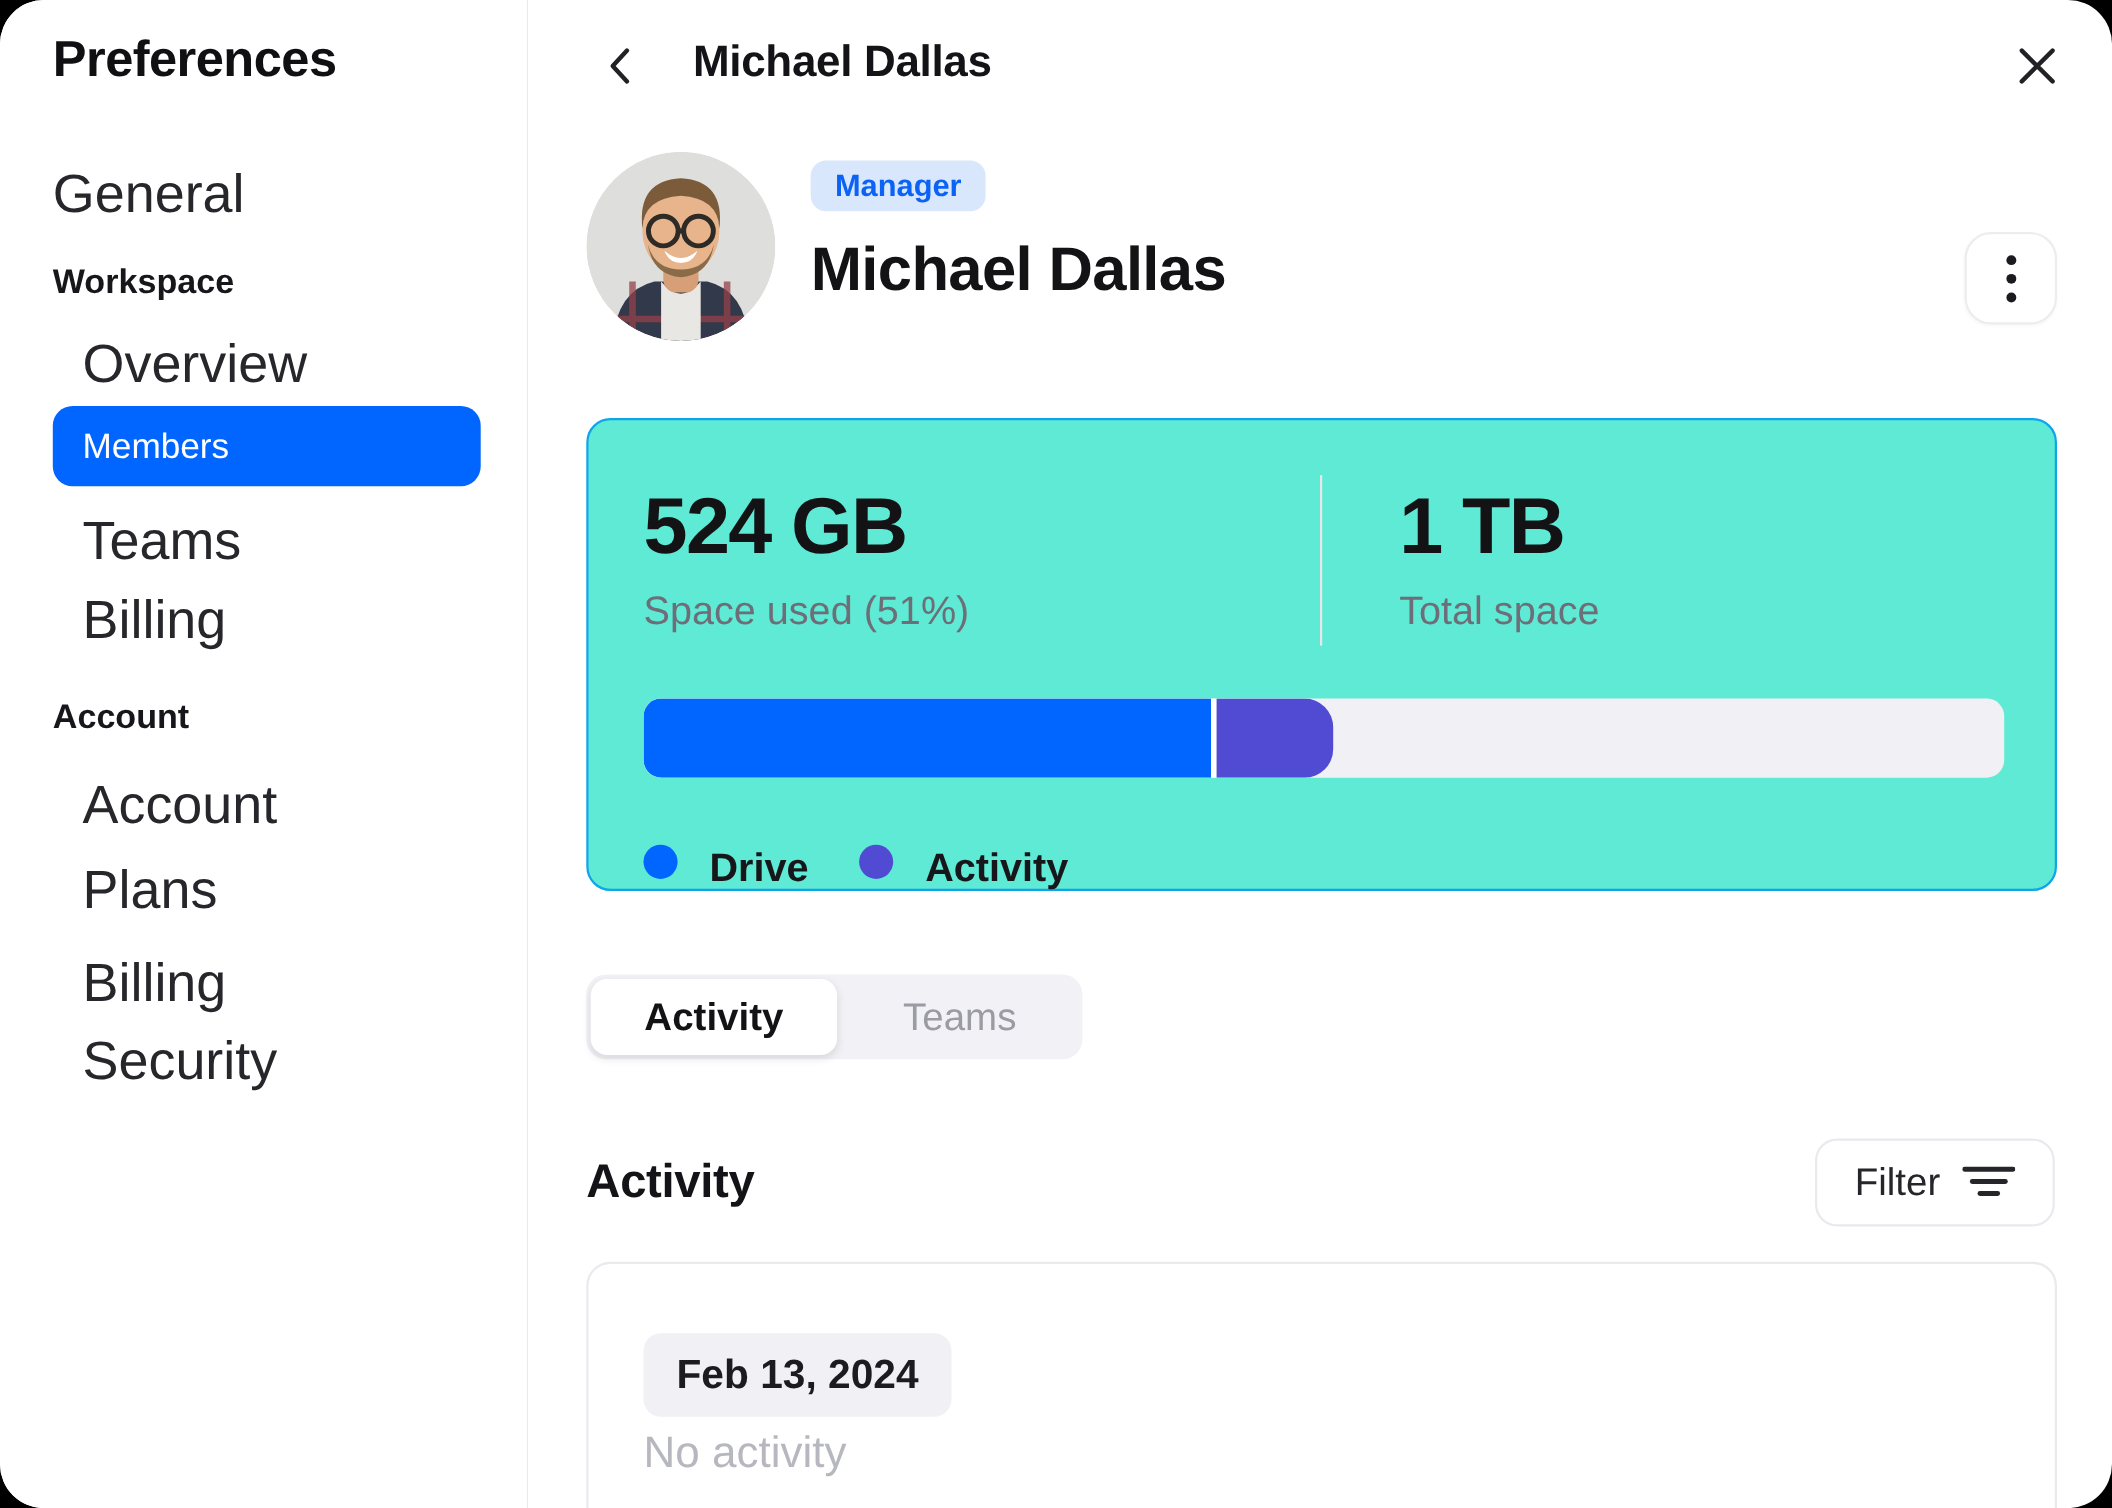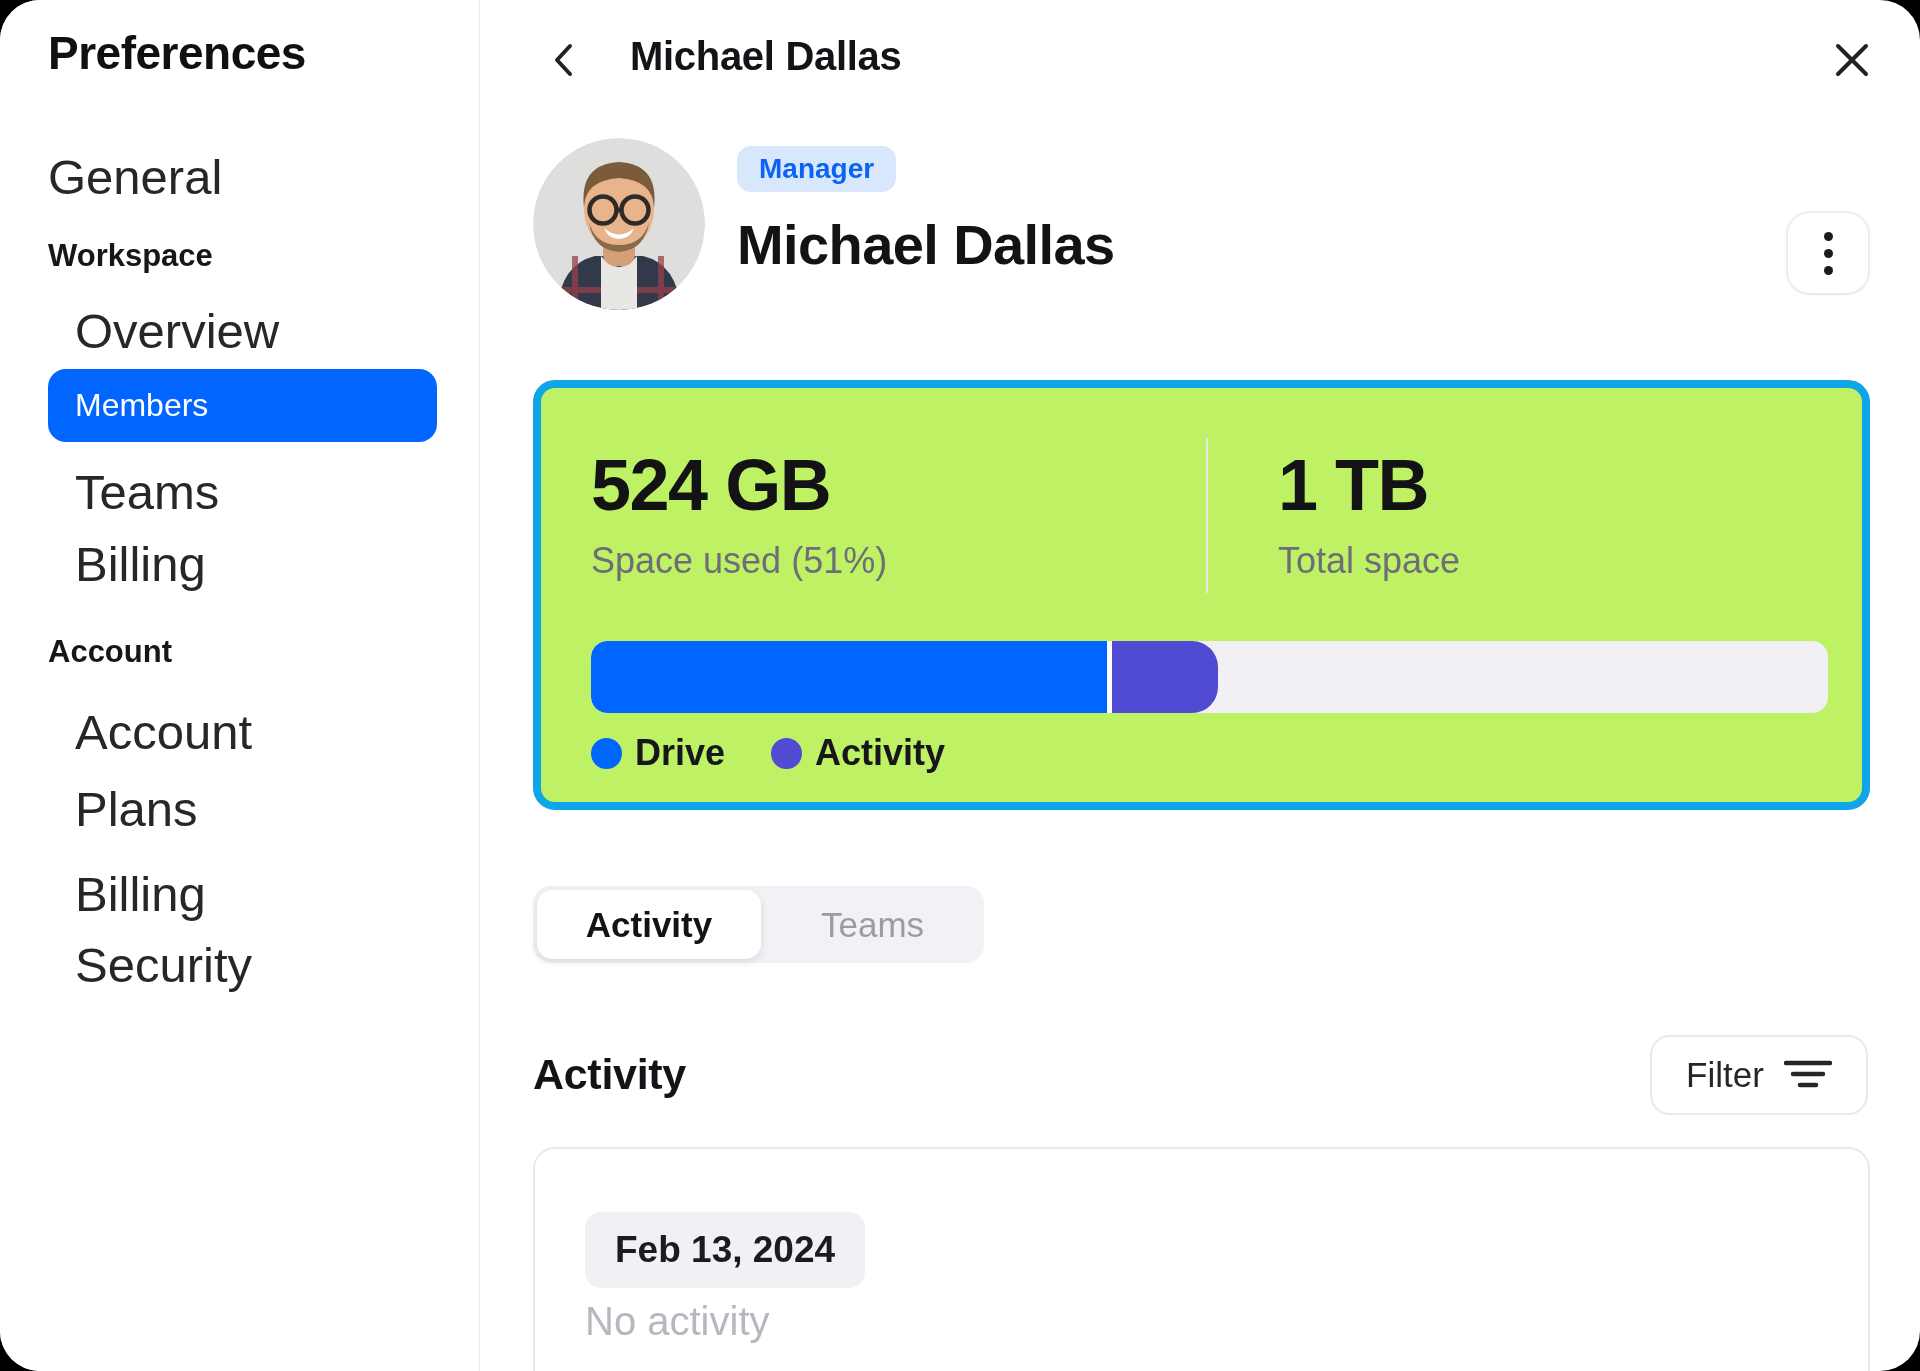--- a/index.html
+++ b/index.html
@@ -24,31 +24,31 @@
 
   .avatar{position:absolute;left:54px;top:138px;width:172px;height:172px;border-radius:50%;overflow:hidden;}
   .role-badge{position:absolute;left:258px;top:146px;height:46px;padding:0 22px;background:#d9e7fc;border-radius:14px;display:flex;align-items:center;font-size:28px;font-weight:700;color:#0b63f6;}
   .profile-name{position:absolute;left:258px;top:212px;font-size:56px;font-weight:700;letter-spacing:-0.6px;color:#131316;margin:0;}
   .profile-email{position:absolute;left:258px;top:288px;font-size:36px;color:#6e6e78;}
   .kebab-btn{position:absolute;left:1307px;top:211px;width:84px;height:84px;background:#fff;border:2px solid #ededf1;border-radius:24px;cursor:pointer;display:flex;align-items:center;justify-content:center;box-shadow:0 1px 3px rgba(0,0,0,0.04);}
   .kebab-dots{display:flex;flex-direction:column;gap:8px;}
   .kebab-dots i{width:9px;height:9px;border-radius:50%;background:#1b1b1f;}
 
   
-  .usage-card{position:absolute;left:54px;top:380px;width:1337px;height:430px;border:8px solid #0ea5e9;border-radius:22px;background:#bef264;box-sizing:border-box;}
+  .usage-card{position:absolute;left:54px;top:380px;width:1337px;height:430px;border:2px solid #0ea5e9;border-radius:22px;background:#5eead4;box-sizing:border-box;}
   .stat-number{position:absolute;font-size:72px;font-weight:700;letter-spacing:-1.5px;color:#131316;}
   .stat-label{position:absolute;font-size:36px;color:#6e6e78;}
   .stat-divider{position:absolute;left:665px;top:50px;width:2px;height:155px;background:#e6e6eb;}
   .progress-track{position:absolute;left:50px;top:253px;width:1237px;height:72px;background:#f1f1f5;border-radius:16px;display:flex;overflow:hidden;}
   .progress-seg{height:100%;}
   .seg-drive{background:var(--primary,#0066ff);border-radius:16px 0 0 16px;}
   .seg-gap{width:5px;background:#fff;}
   .seg-backups{background:var(--purple,#514bd3);border-radius:0 26px 26px 0;}
   .legend{position:absolute;left:50px;top:344px;display:flex;align-items:center;gap:46px;}
-  .legend-item{display:flex;align-items:center;gap:13px;}
+  .legend-item{display:flex;align-items:flex-start;gap:29px;margin-top:42px;}
   .legend-dot{width:31px;height:31px;border-radius:50%;}
   .legend-label{font-size:36px;font-weight:600;color:#17171b;}
 
   
   .tabs{position:absolute;left:54px;top:886px;width:451px;height:77px;background:#f2f2f6;border-radius:18px;}
   .tab-active{position:absolute;left:4px;top:4px;width:224px;height:69px;background:#fff;border-radius:15px;box-shadow:0 3px 8px rgba(0,0,0,0.10);display:flex;align-items:center;justify-content:center;font-size:35px;font-weight:600;color:#131316;cursor:pointer;}
   .tab-inactive{position:absolute;left:228px;top:0;width:223px;height:77px;display:flex;align-items:center;justify-content:center;font-size:35px;color:#9b9ba3;cursor:pointer;}
 
   
   .activity-heading{position:absolute;left:54px;top:1050px;font-size:43px;font-weight:600;letter-spacing:-0.3px;color:#141418;margin:0;}

